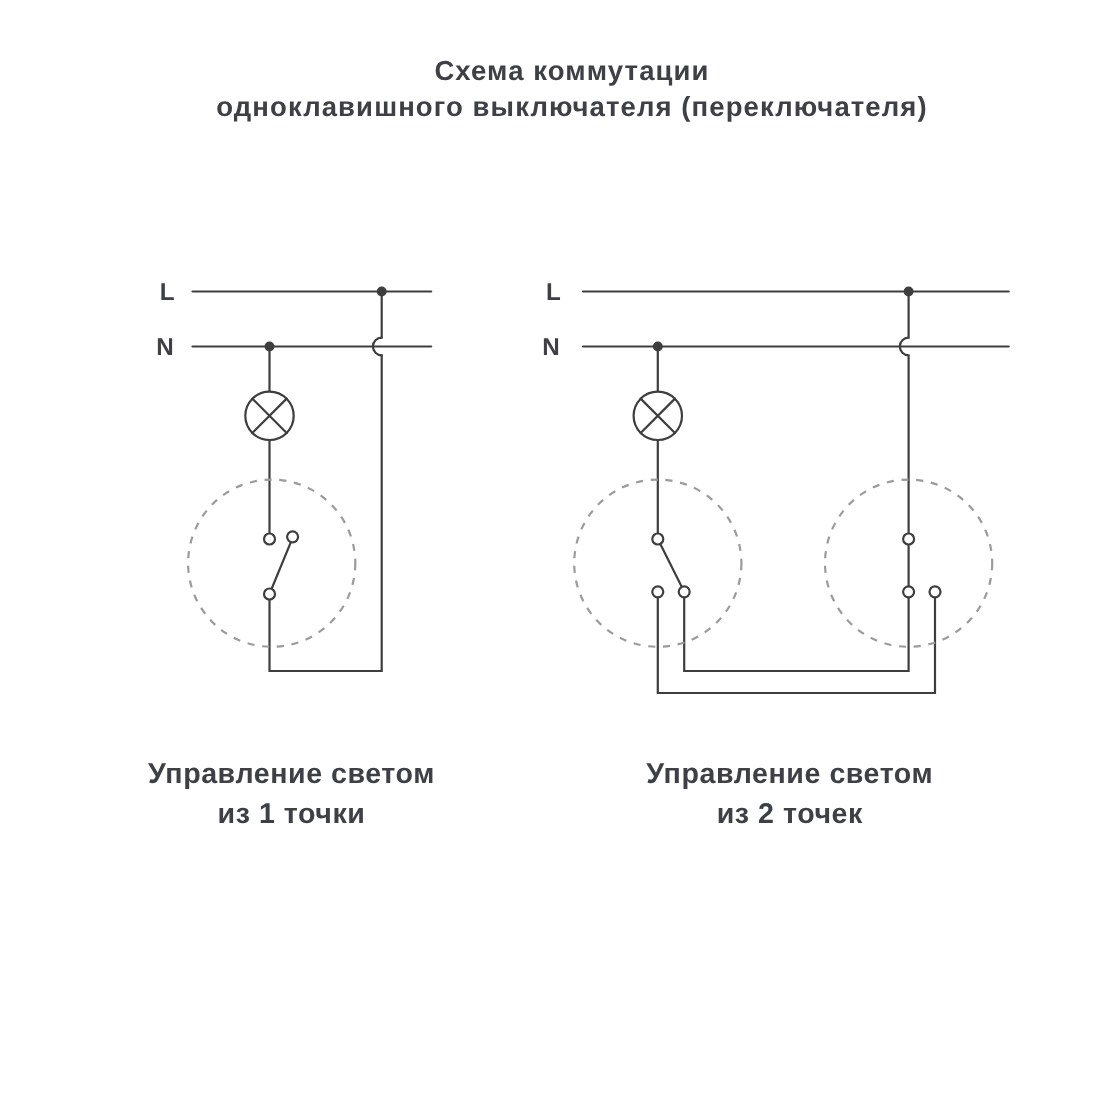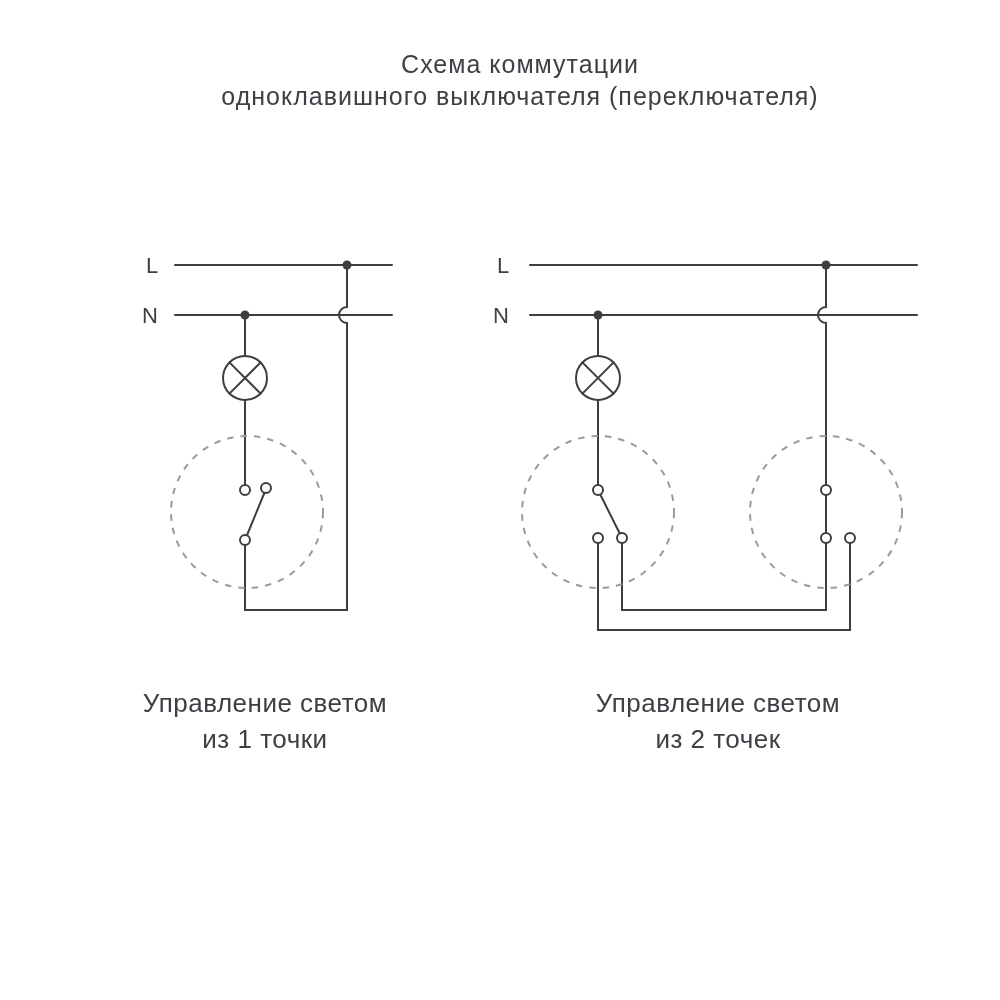--- a/index.html
+++ b/index.html
@@ -4,21 +4,21 @@
 <style>
   :root{
     --wire:#3e3e3e;
     --switch-enclosure-dashed:#9b9b9b;
     --text:#3e4045;
     --background:#ffffff;
   }
   html,body{margin:0;padding:0;background:var(--background);}
   .page{
     position:relative;width:1000px;height:1000px;background:var(--background);
-    font-family:"Liberation Sans", sans-serif;overflow:hidden;
+    font-family:"Liberation Sans", sans-serif;overflow:hidden;font-weight:bold;
   }
   svg{display:block;}
   .wire{fill:none;stroke:var(--wire);stroke-width:2;stroke-linecap:round;}
   .dot{fill:var(--wire);stroke:none;}
   .contact{fill:var(--background);stroke:var(--wire);stroke-width:2;}
   .lamp-body{fill:var(--background);stroke:var(--wire);stroke-width:2;}
   .enclosure{fill:none;stroke:var(--switch-enclosure-dashed);stroke-width:2;stroke-dasharray:6.5 7;}
   text{fill:var(--text);font-family:"Liberation Sans", sans-serif;}
   .title-line{font-size:25px;letter-spacing:1px;}
   .caption-line{font-size:26px;letter-spacing:0.5px;}

